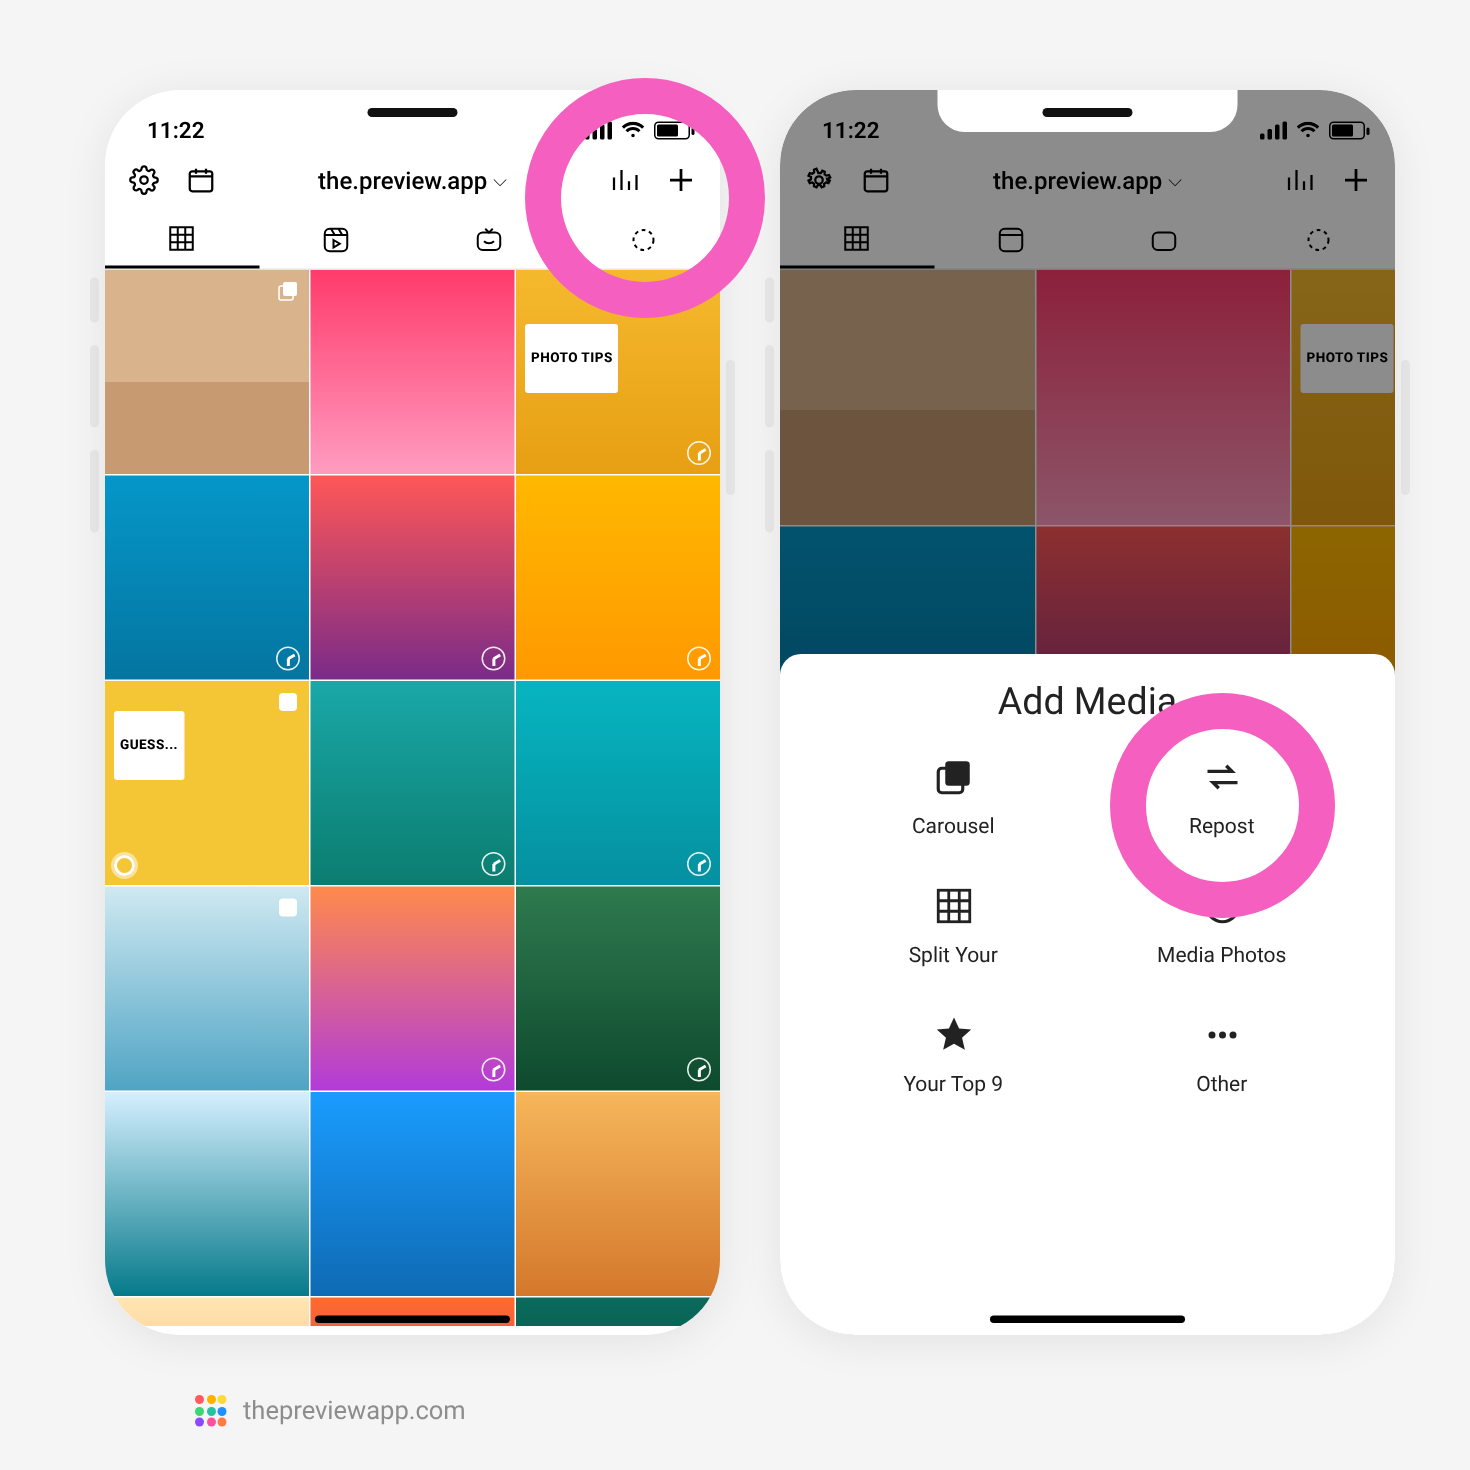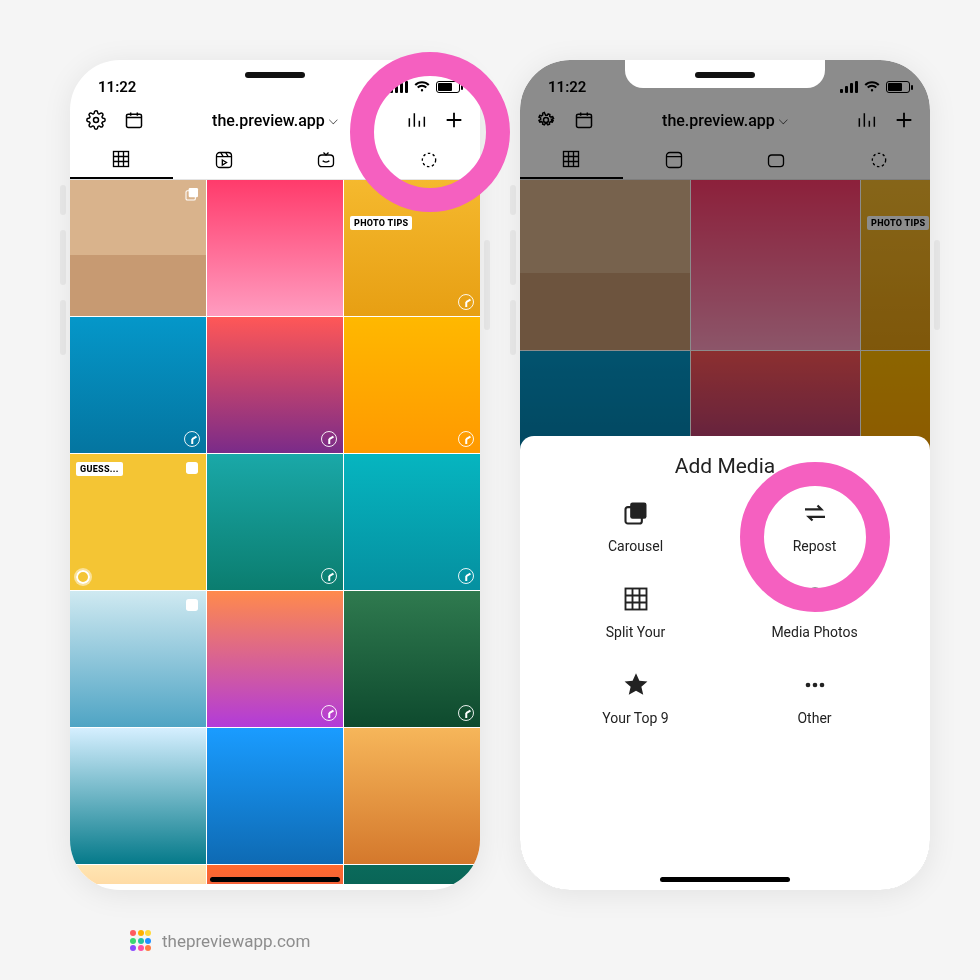--- a/index.html
+++ b/index.html
@@ -98,21 +98,21 @@
     overflow:hidden;
   }
   .cell {
     position:relative; width:100%; aspect-ratio:1/1;
   }
   .cell .badge-right {
     position:absolute; top:6px; right:6px; color:#fff; font-size:12px;
   }
   .cell .label {
     position:absolute; top:36px; left:6px; background:#fff; color:#000;
-    font-size:9px; font-weight:800; padding:2px 4px; border-radius:2px;
+    font-size:9px; font-weight:800; padding:18px 4px; border-radius:2px;
     letter-spacing:0.3px;
   }
   .cell .clock {
     position:absolute; bottom:6px; right:6px; width:16px;height:16px;
     border:1.5px solid rgba(255,255,255,0.9); border-radius:50%;
   }
   .cell .clock::after{content:"";position:absolute;left:50%;top:50%;width:5px;height:1.5px;background:#fff;transform-origin:left;transform:translate(0,-50%) rotate(-30deg);}
   .cell .clock::before{content:"";position:absolute;left:50%;top:50%;width:1.5px;height:5px;background:#fff;transform-origin:top;transform:translate(-50%,0);}
   .cell .radio {
     position:absolute; bottom:6px; left:6px; width:14px;height:14px;
@@ -161,21 +161,21 @@
   
   .sheet {
     position:absolute; left:0; right:0; bottom:0;
     height: 454px;
     background:#fff;
     border-top-left-radius:14px; border-top-right-radius:14px;
     z-index:10;
     padding-top:18px;
   }
   .sheet-title{
-    text-align:center; font-size:21px; font-weight:400; color:#222;
+    text-align:center; font-size:25px; font-weight:400; color:#222;
     margin-bottom:18px;
   }
   .sheet-grid{
     display:grid; grid-template-columns:1fr 1fr;
     row-gap:28px;
     padding: 0 26px;
   }
   .opt{
     display:flex; flex-direction:column; align-items:center; gap:8px;
     cursor:pointer;
@@ -326,21 +326,21 @@
       <div class="cell c4">
           <span class="clock"></span>
         </div>
       <div class="cell c5">
           <span class="clock"></span>
         </div>
       <div class="cell c6">
           <span class="clock"></span>
         </div>
       <div class="cell c7">
-        <span class="label" style="top:8px;">GUESS...</span>
+        <span class="label" style="top:20px;">GUESS...</span>
         <span class="badge-right">
           <svg width="16" height="16" viewBox="0 0 24 24" fill="#fff">
               <rect x="3" y="3" width="18" height="18" rx="4"></rect>
             </svg>
         </span>
         <span class="radio"></span>
       </div>
       <div class="cell c8">
           <span class="clock"></span>
         </div>

